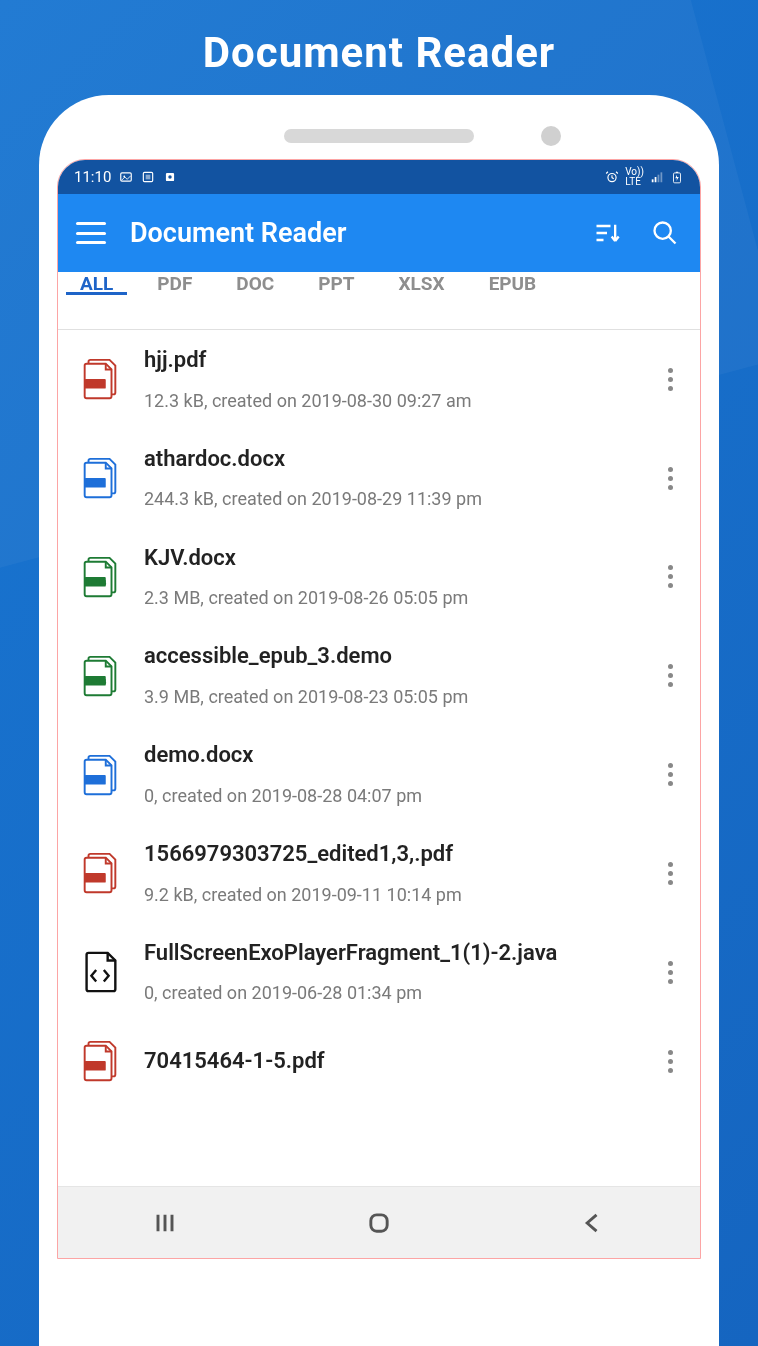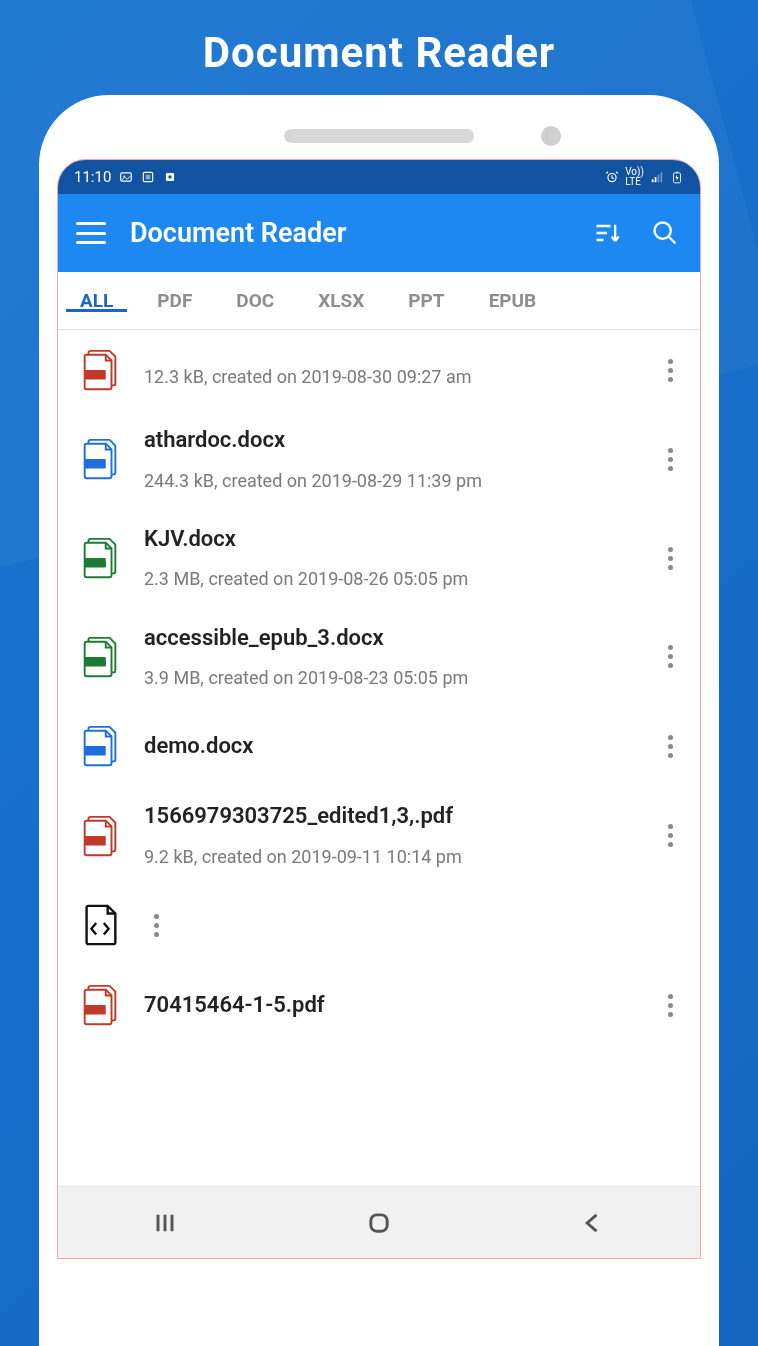--- a/index.html
+++ b/index.html
@@ -93,21 +93,21 @@
   .hamburger { width: 30px; height: 22px; display:flex; flex-direction:column; justify-content:space-between; cursor:pointer;}
   .hamburger div { height:3px; background:#fff; border-radius:2px; }
   .app-title { font-size: 27px; font-weight:600; flex:1; }
   .toolbar-icon { width: 34px; height:34px; display:flex; align-items:center; justify-content:center; cursor:pointer;}
   .toolbar-icon svg { width:28px; height:28px; stroke:#fff; fill:none; stroke-width:2;}
   .tabs {
     display: flex;
     background:#fff;
     height: 58px;
     border-bottom: 1px solid #e0e0e0;
-    align-items: center;
+    align-items: flex-start;
     overflow:hidden;
   }
   .tab {
     flex: 0 0 auto;
     padding: 0 22px;
     font-size: 19px;
     font-weight:700;
     color:#8e8e8e;
     display:flex;
     align-items:center;
@@ -230,37 +230,38 @@
             <circle cx="10" cy="10" r="7"></circle>
             <path d="M21 21l-6-6"></path>
           </svg>
       </div>
     </div>
 
     <div class="tabs" id="tabs">
         <div class="tab active">ALL</div>
         <div class="tab">PDF</div>
         <div class="tab">DOC</div>
+        <div class="tab">PPT</div>
         <div class="tab">XLSX</div>
-        <div class="tab">PPT</div>
         <div class="tab" style="padding-right: 6px; overflow: hidden;">EPUB</div>
       </div>
 
     <div class="file-list" id="file-list">
         <div class="file-item">
           <div class="file-icon">
             <svg viewBox="0 0 48 48" fill="none" stroke="#c0392b" stroke-width="2">
        <path d="M14 4 H34 L40 10 V38 A2 2 0 0 1 38 40 H14 A2 2 0 0 1 12 38 V6 A2 2 0 0 1 14 4 Z" fill="#fff"></path>
        <path d="M10 8 H30 L36 14 V42 A2 2 0 0 1 34 44 H10 A2 2 0 0 1 8 42 V10 A2 2 0 0 1 10 8 Z" fill="#fff"></path>
        <path d="M30 8 V14 H36"></path>
        <rect x="8" y="24" width="22" height="10" rx="1" fill="#c0392b" stroke="none"></rect>
        <text x="19" y="32" font-size="8" font-weight="bold" fill="#fff" text-anchor="middle" font-family="sans-serif">PDF</text>
      </svg>
           </div>
           <div class="file-text">
+            <div class="file-name">hjj.pdf</div>
             <div class="file-meta">12.3 kB, created on  2019-08-30 09:27 am</div>
           </div>
           <div class="file-menu">
             <span></span>
             <span></span>
             <span></span>
           </div>
         </div>
         <div class="file-item">
           <div class="file-icon">
@@ -308,41 +309,42 @@
             <svg viewBox="0 0 48 48" fill="none" stroke="#1e7b34" stroke-width="2">
        <path d="M14 4 H34 L40 10 V38 A2 2 0 0 1 38 40 H14 A2 2 0 0 1 12 38 V6 A2 2 0 0 1 14 4 Z" fill="#fff"></path>
        <path d="M10 8 H30 L36 14 V42 A2 2 0 0 1 34 44 H10 A2 2 0 0 1 8 42 V10 A2 2 0 0 1 10 8 Z" fill="#fff"></path>
        <path d="M30 8 V14 H36"></path>
        <path d="M15 18 L19 22 L15 26 M23 18 L27 22 L23 26" stroke="#fff" stroke-width="2" fill="none"></path>
               <rect x="8" y="24" width="22" height="10" rx="1" fill="#1e7b34" stroke="none"></rect>
        <text x="19" y="32" font-size="8" font-weight="bold" fill="#fff" text-anchor="middle" font-family="sans-serif">ePUB</text>
      </svg>
           </div>
           <div class="file-text">
-            <div class="file-name">accessible_epub_3.docx</div>
+            <div class="file-name">accessible_epub_3.demo</div>
             <div class="file-meta">3.9 MB, created on  2019-08-23 05:05 pm</div>
           </div>
           <div class="file-menu">
             <span></span>
             <span></span>
             <span></span>
           </div>
         </div>
         <div class="file-item">
           <div class="file-icon">
             <svg viewBox="0 0 48 48" fill="none" stroke="#1e6fd9" stroke-width="2">
        <path d="M14 4 H34 L40 10 V38 A2 2 0 0 1 38 40 H14 A2 2 0 0 1 12 38 V6 A2 2 0 0 1 14 4 Z" fill="#fff"></path>
        <path d="M10 8 H30 L36 14 V42 A2 2 0 0 1 34 44 H10 A2 2 0 0 1 8 42 V10 A2 2 0 0 1 10 8 Z" fill="#fff"></path>
        <path d="M30 8 V14 H36"></path>
        <rect x="8" y="24" width="22" height="10" rx="1" fill="#1e6fd9" stroke="none"></rect>
        <text x="19" y="32" font-size="8" font-weight="bold" fill="#fff" text-anchor="middle" font-family="sans-serif">DOC</text>
      </svg>
           </div>
           <div class="file-text">
             <div class="file-name">demo.docx</div>
+            <div class="file-meta">0, created on  2019-08-28 04:07 pm</div>
           </div>
           <div class="file-menu">
             <span></span>
             <span></span>
             <span></span>
           </div>
         </div>
         <div class="file-item">
           <div class="file-icon">
             <svg viewBox="0 0 48 48" fill="none" stroke="#c0392b" stroke-width="2">
@@ -363,20 +365,24 @@
             <span></span>
           </div>
         </div>
         <div class="file-item">
           <div class="file-icon">
             <svg viewBox="0 0 48 48" fill="none" stroke="#111" stroke-width="2.5">
        <path d="M12 4 H32 L40 12 V42 A2 2 0 0 1 38 44 H12 A2 2 0 0 1 10 42 V6 A2 2 0 0 1 12 4 Z"></path>
        <path d="M32 4 V12 H40"></path>
        <path d="M20 22 L15 28 L20 34 M28 22 L33 28 L28 34"></path>
      </svg>
+          </div>
+          <div class="file-text">
+            <div class="file-name">FullScreenExoPlayerFragment_1(1)-2.java</div>
+            <div class="file-meta">0, created on  2019-06-28 01:34 pm</div>
           </div>
           <div class="file-menu">
             <span></span>
             <span></span>
             <span></span>
           </div>
         </div>
         <div class="file-item">
           <div class="file-icon">
             <svg viewBox="0 0 48 48" fill="none" stroke="#c0392b" stroke-width="2">

